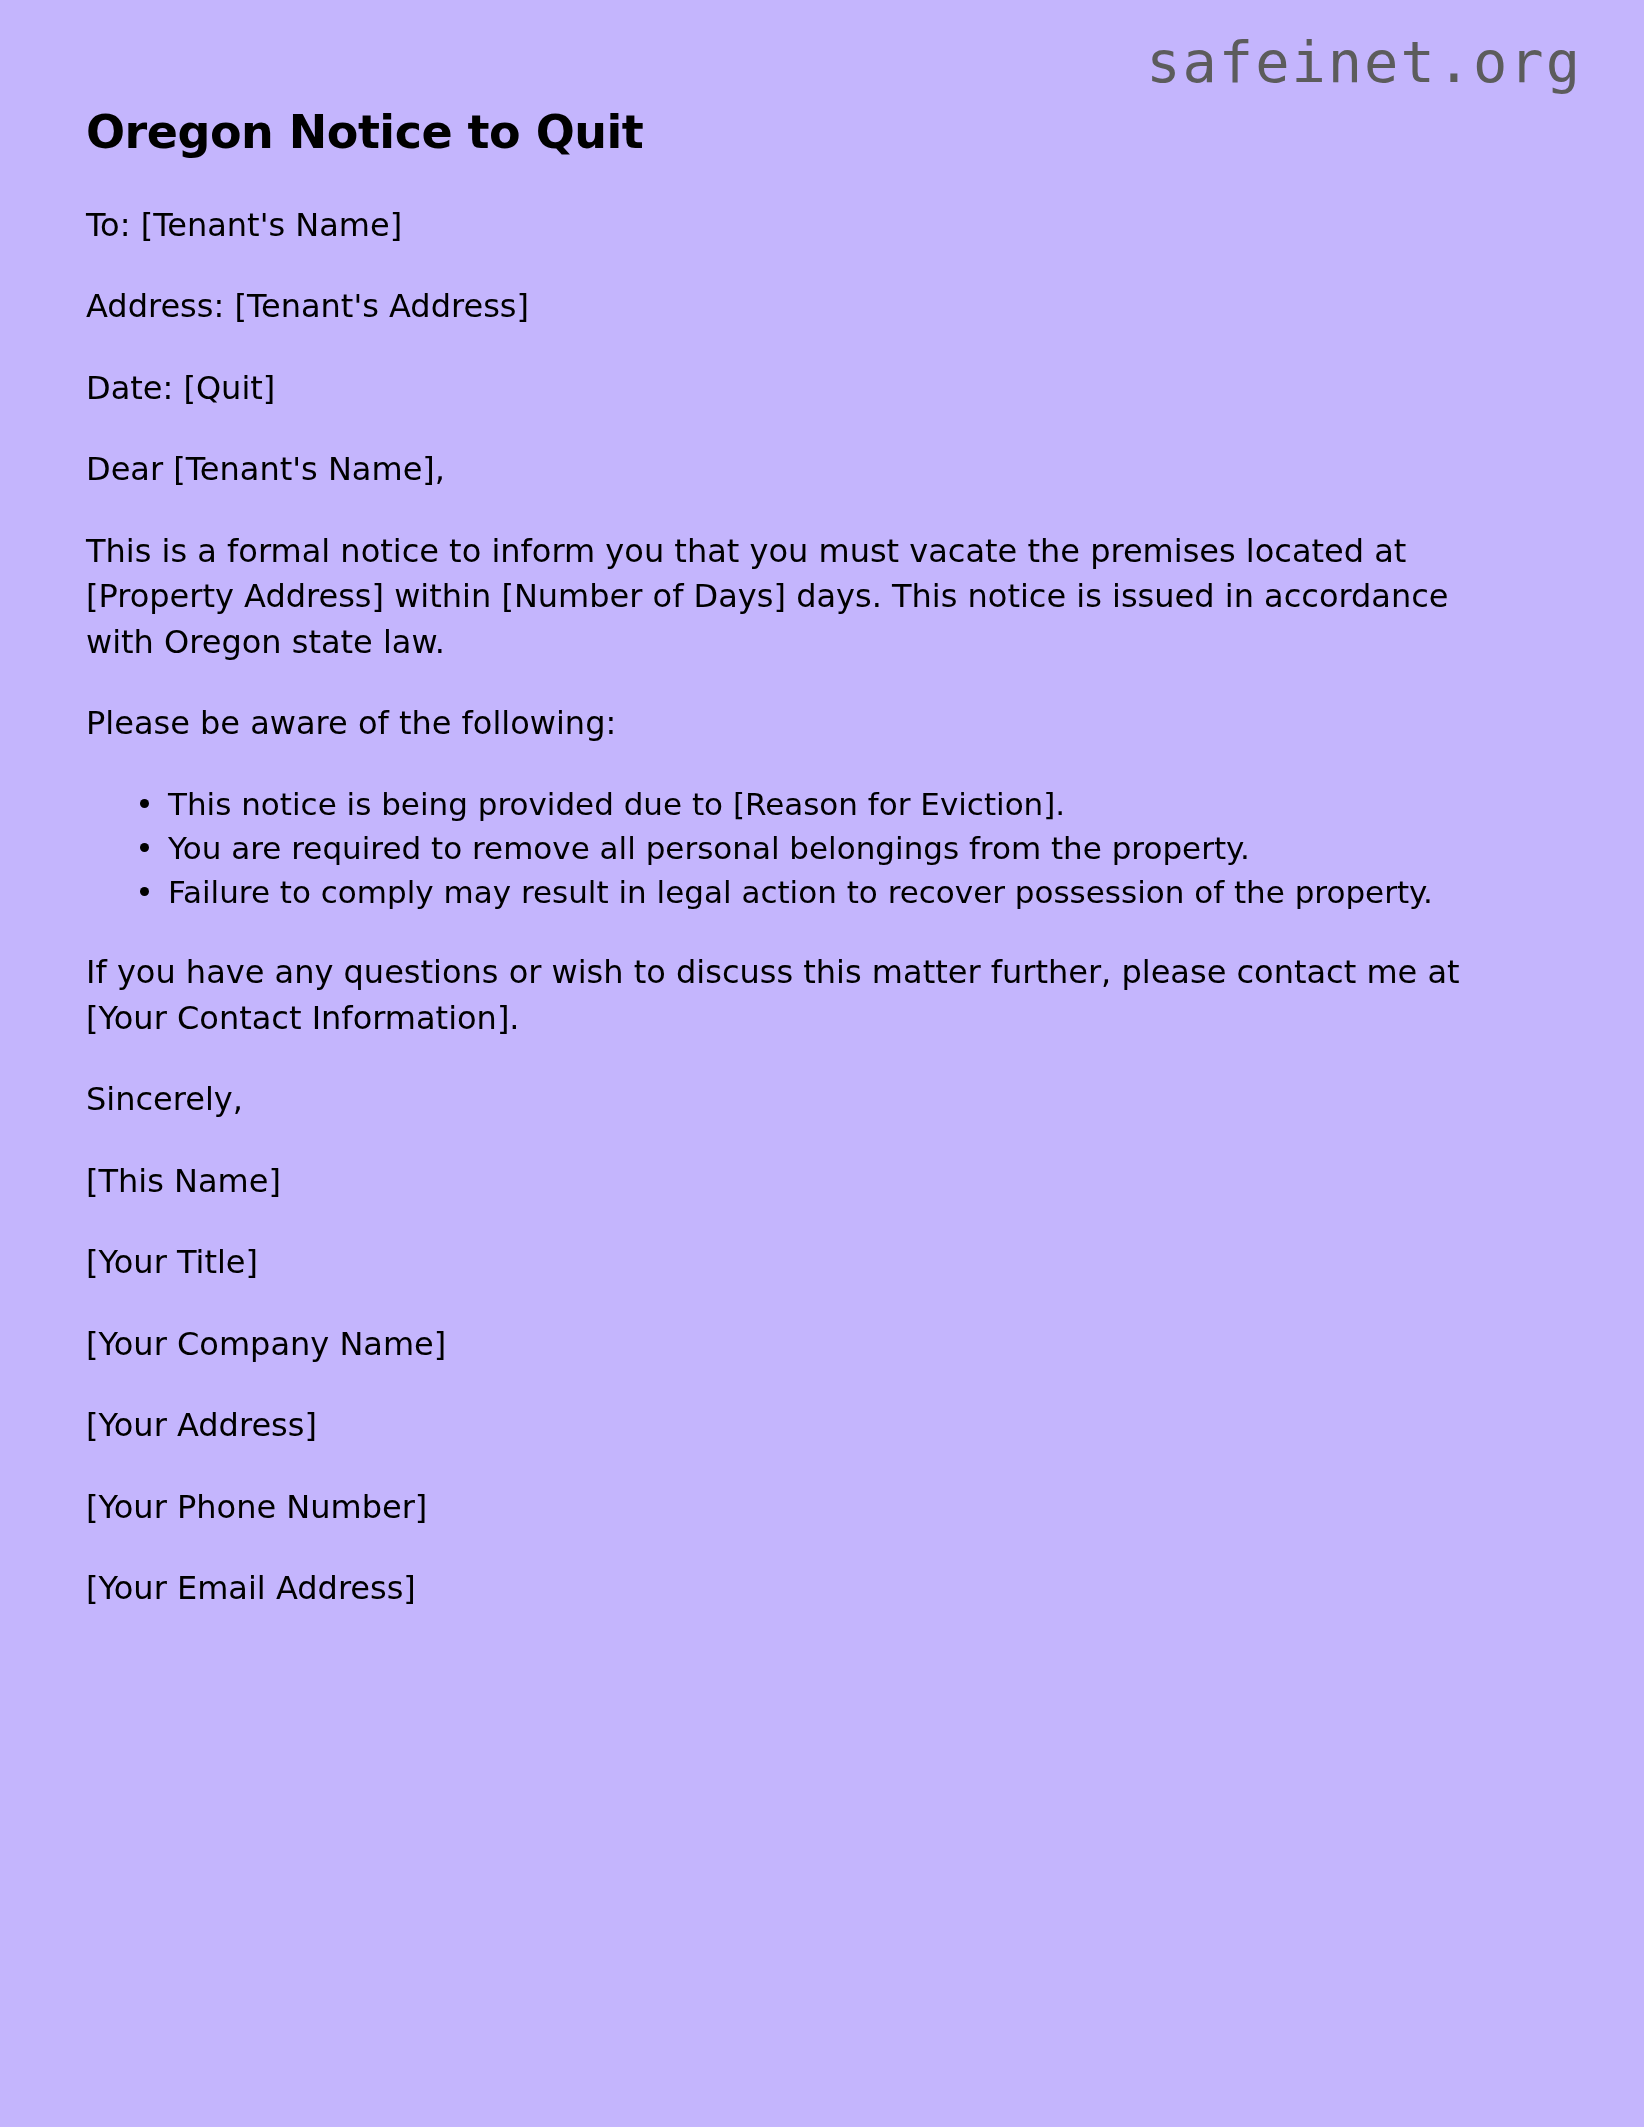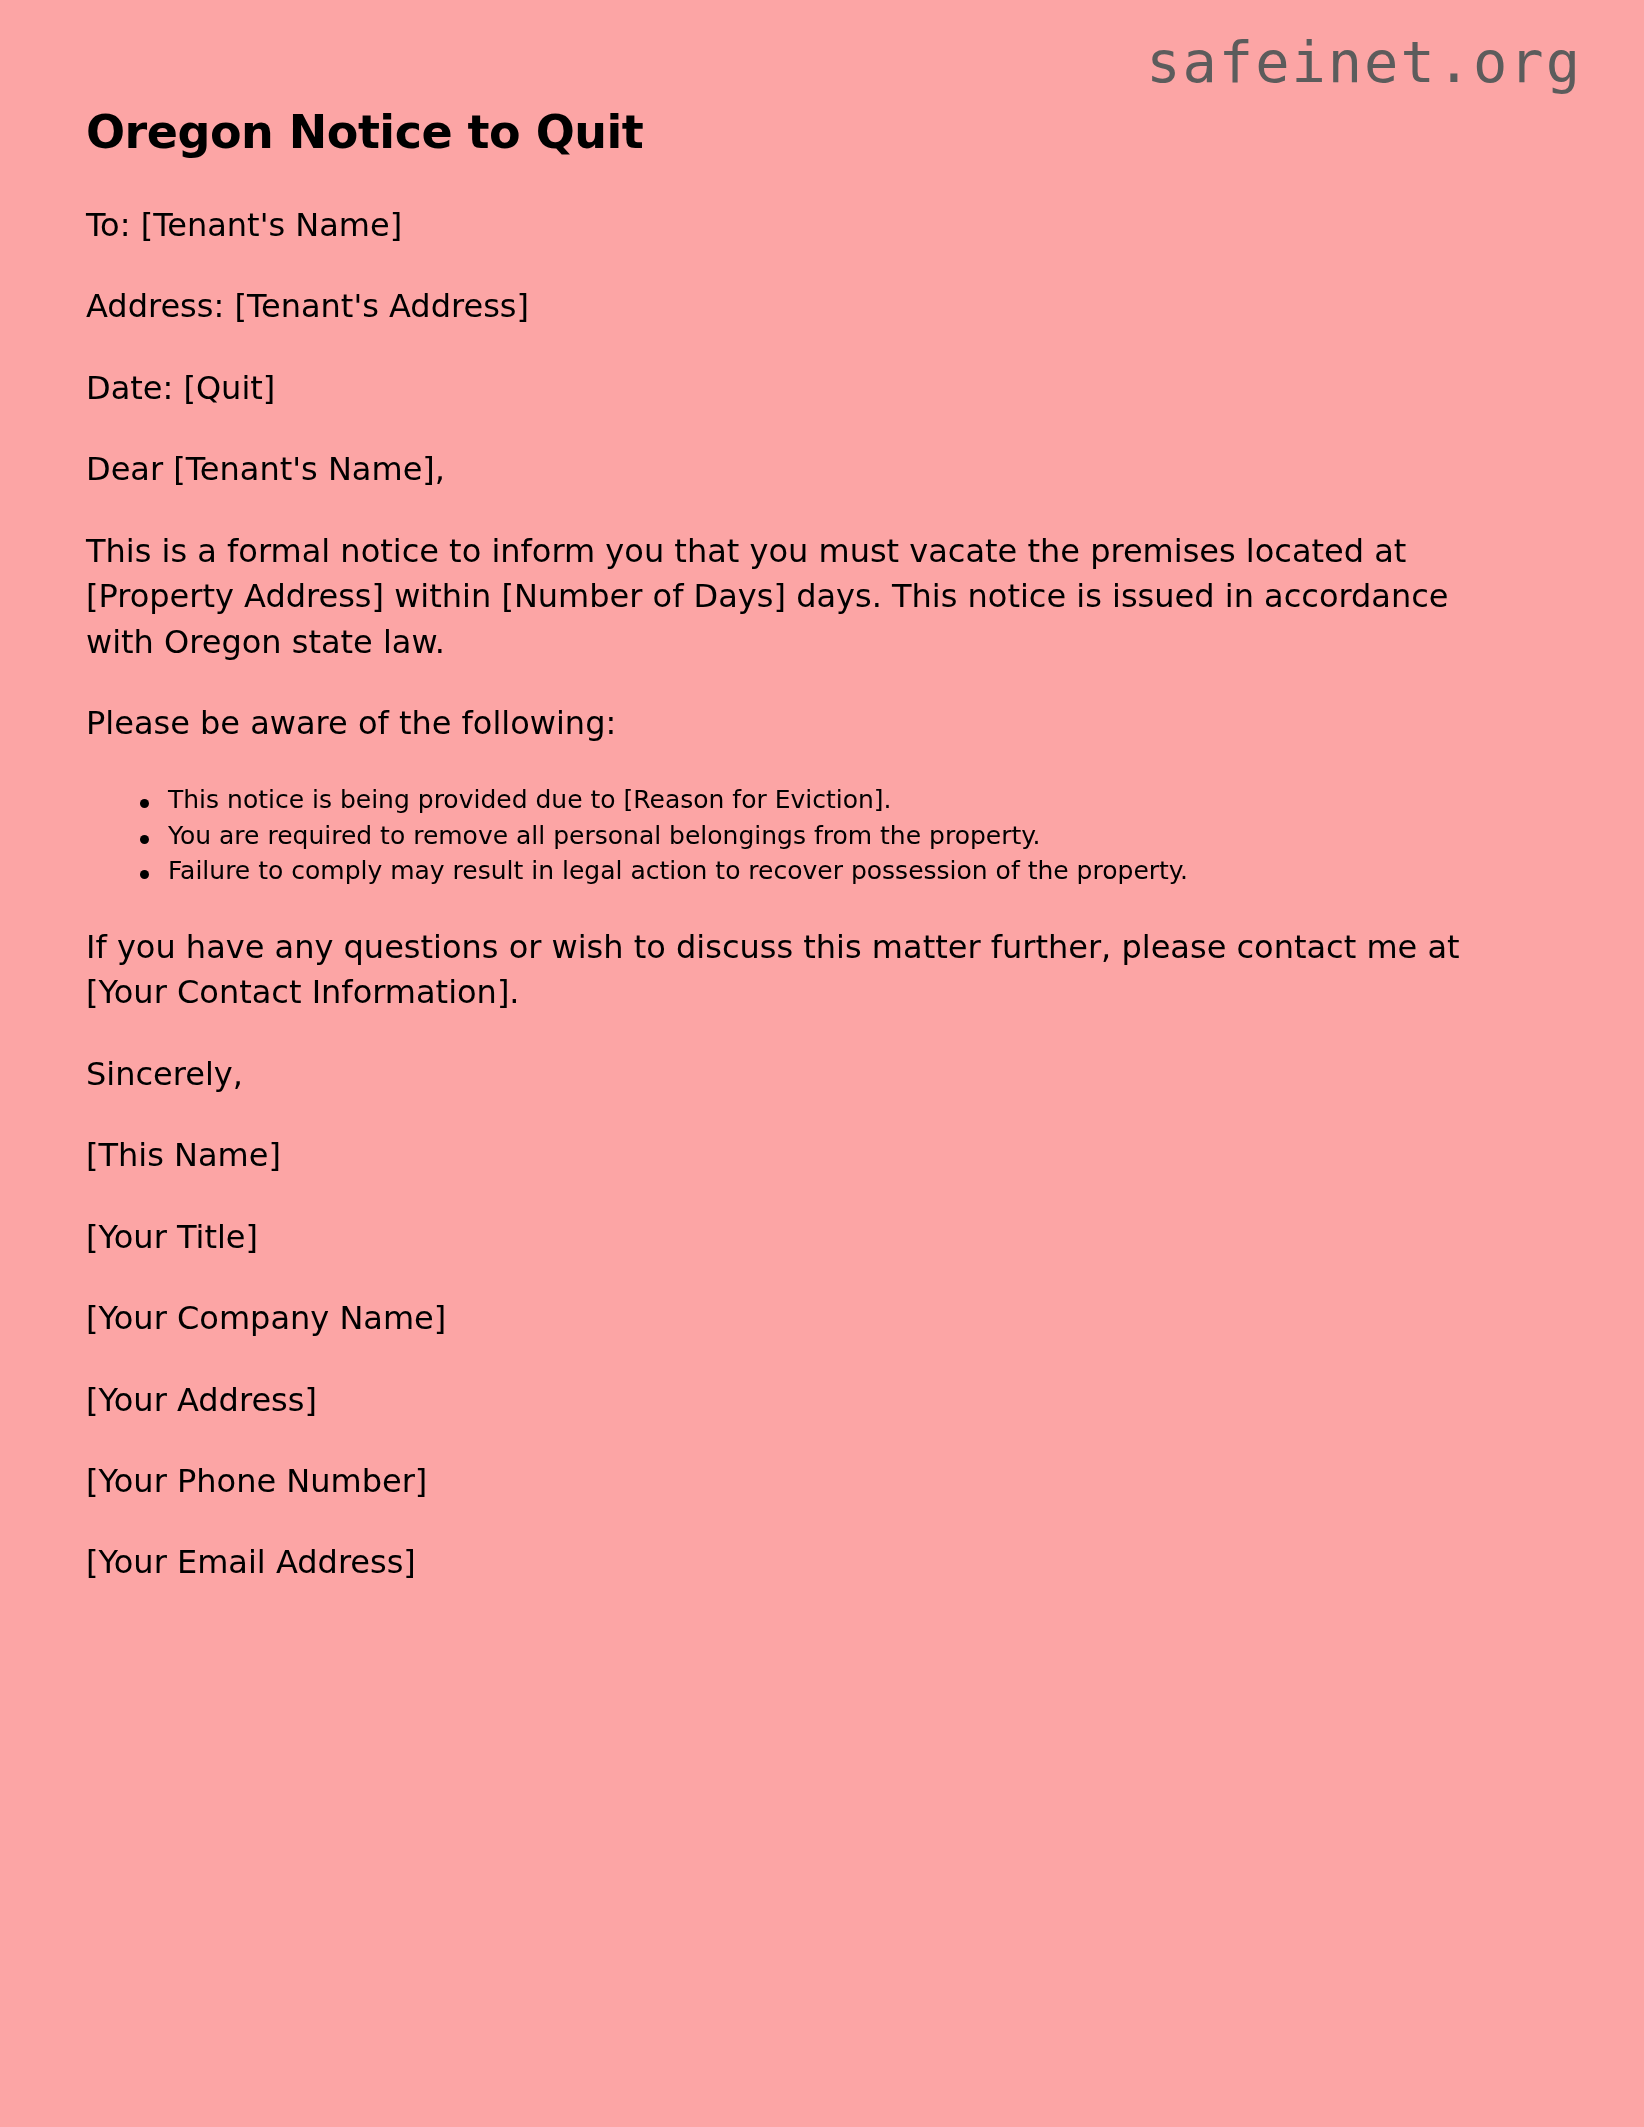--- a/index.html
+++ b/index.html
@@ -10,21 +10,21 @@
 
   body {
     font-family: "DejaVu Sans", sans-serif;
     color: #000000;
   }
 
   .page {
     position: relative;
     width: 1644px;
     height: 2127px;
-    background: #fca5a5;
+    background: #c4b5fd;
     box-sizing: border-box;
     overflow: hidden;
   }
 
   .watermark {
     position: absolute;
     top: 34px;
     right: 62px;
     font-family: "DejaVu Sans Mono", monospace;
     font-size: 57px;
@@ -63,21 +63,21 @@
   }
 
   .bullet-list {
     list-style: none;
     margin: 0 0 36px 0;
     padding: 0;
   }
 
   .bullet-list li {
     position: relative;
-    font-size: 25px;
+    font-size: 31px;
     line-height: 1.42;
     padding-left: 82px;
     margin: 0;
     color: #000000;
   }
 
   .bullet-list li::before {
     content: "";
     position: absolute;
     left: 54px;

